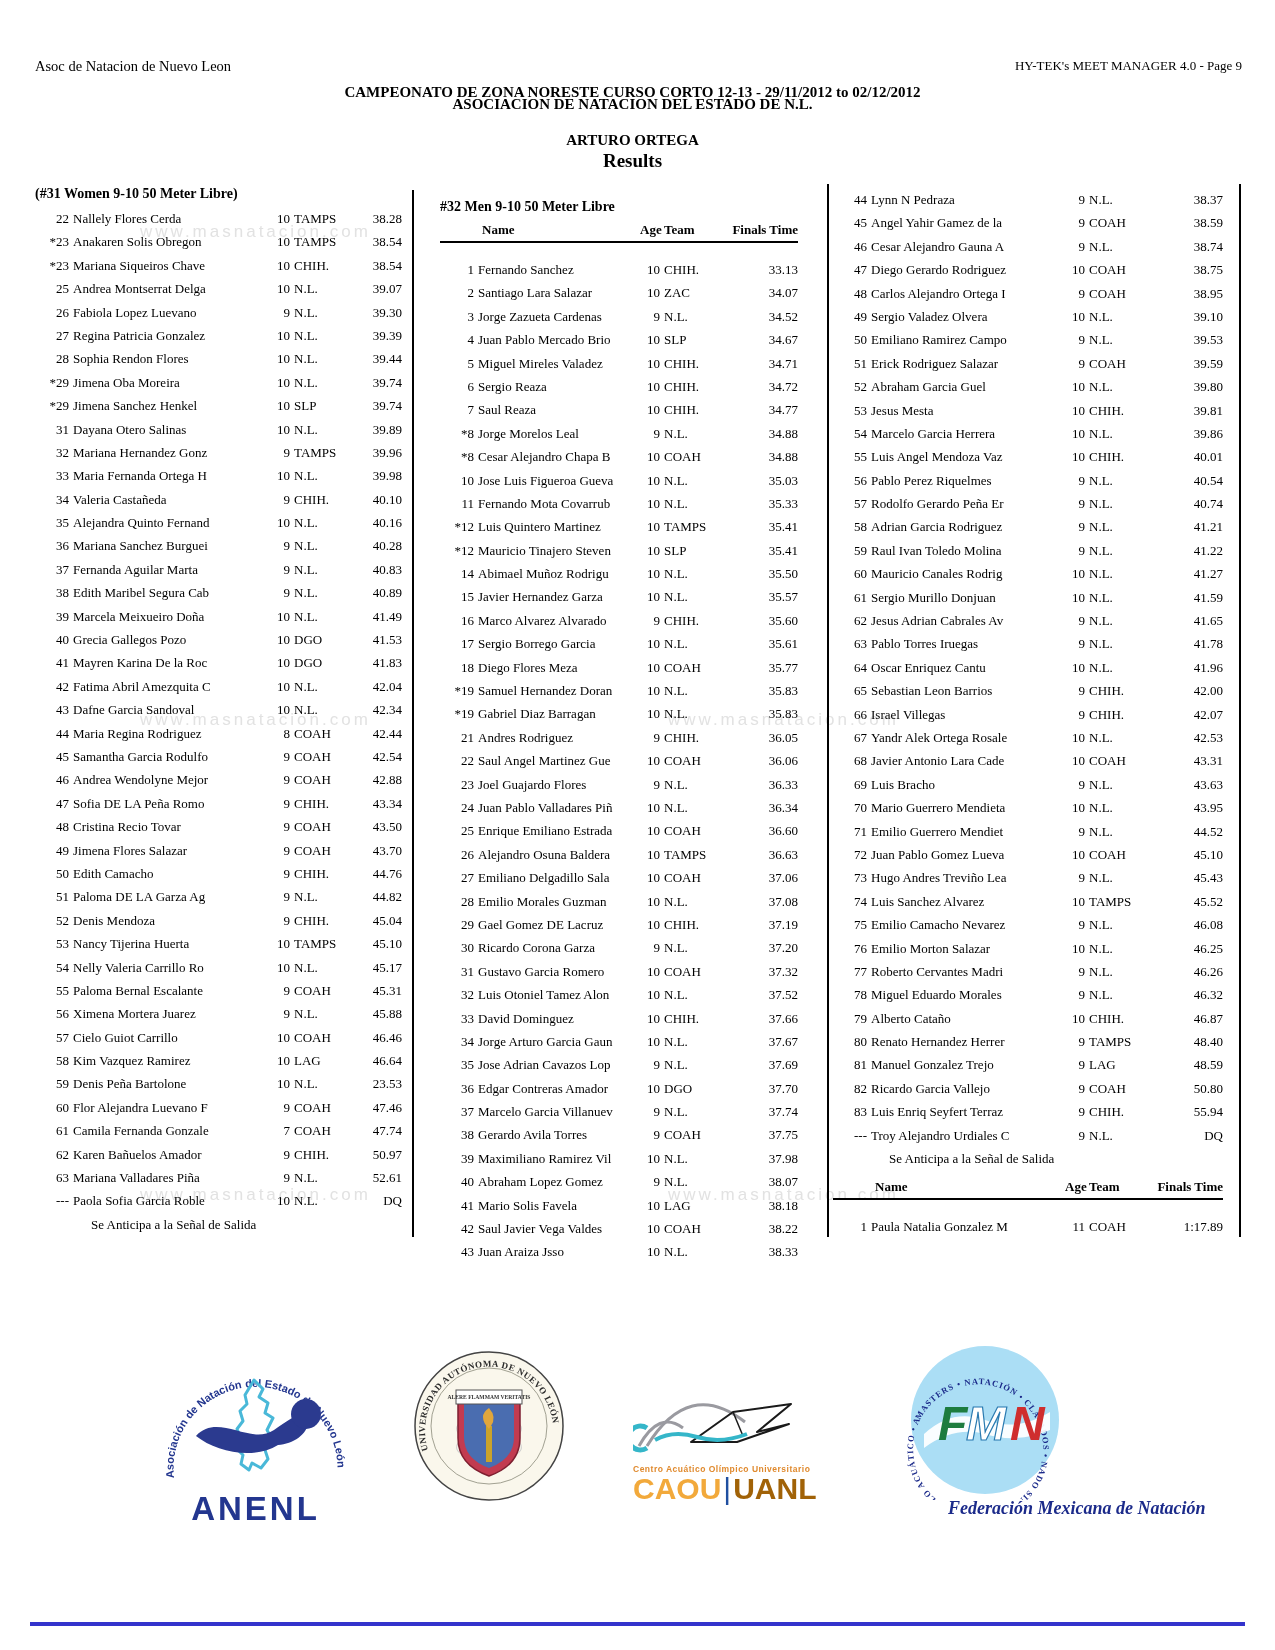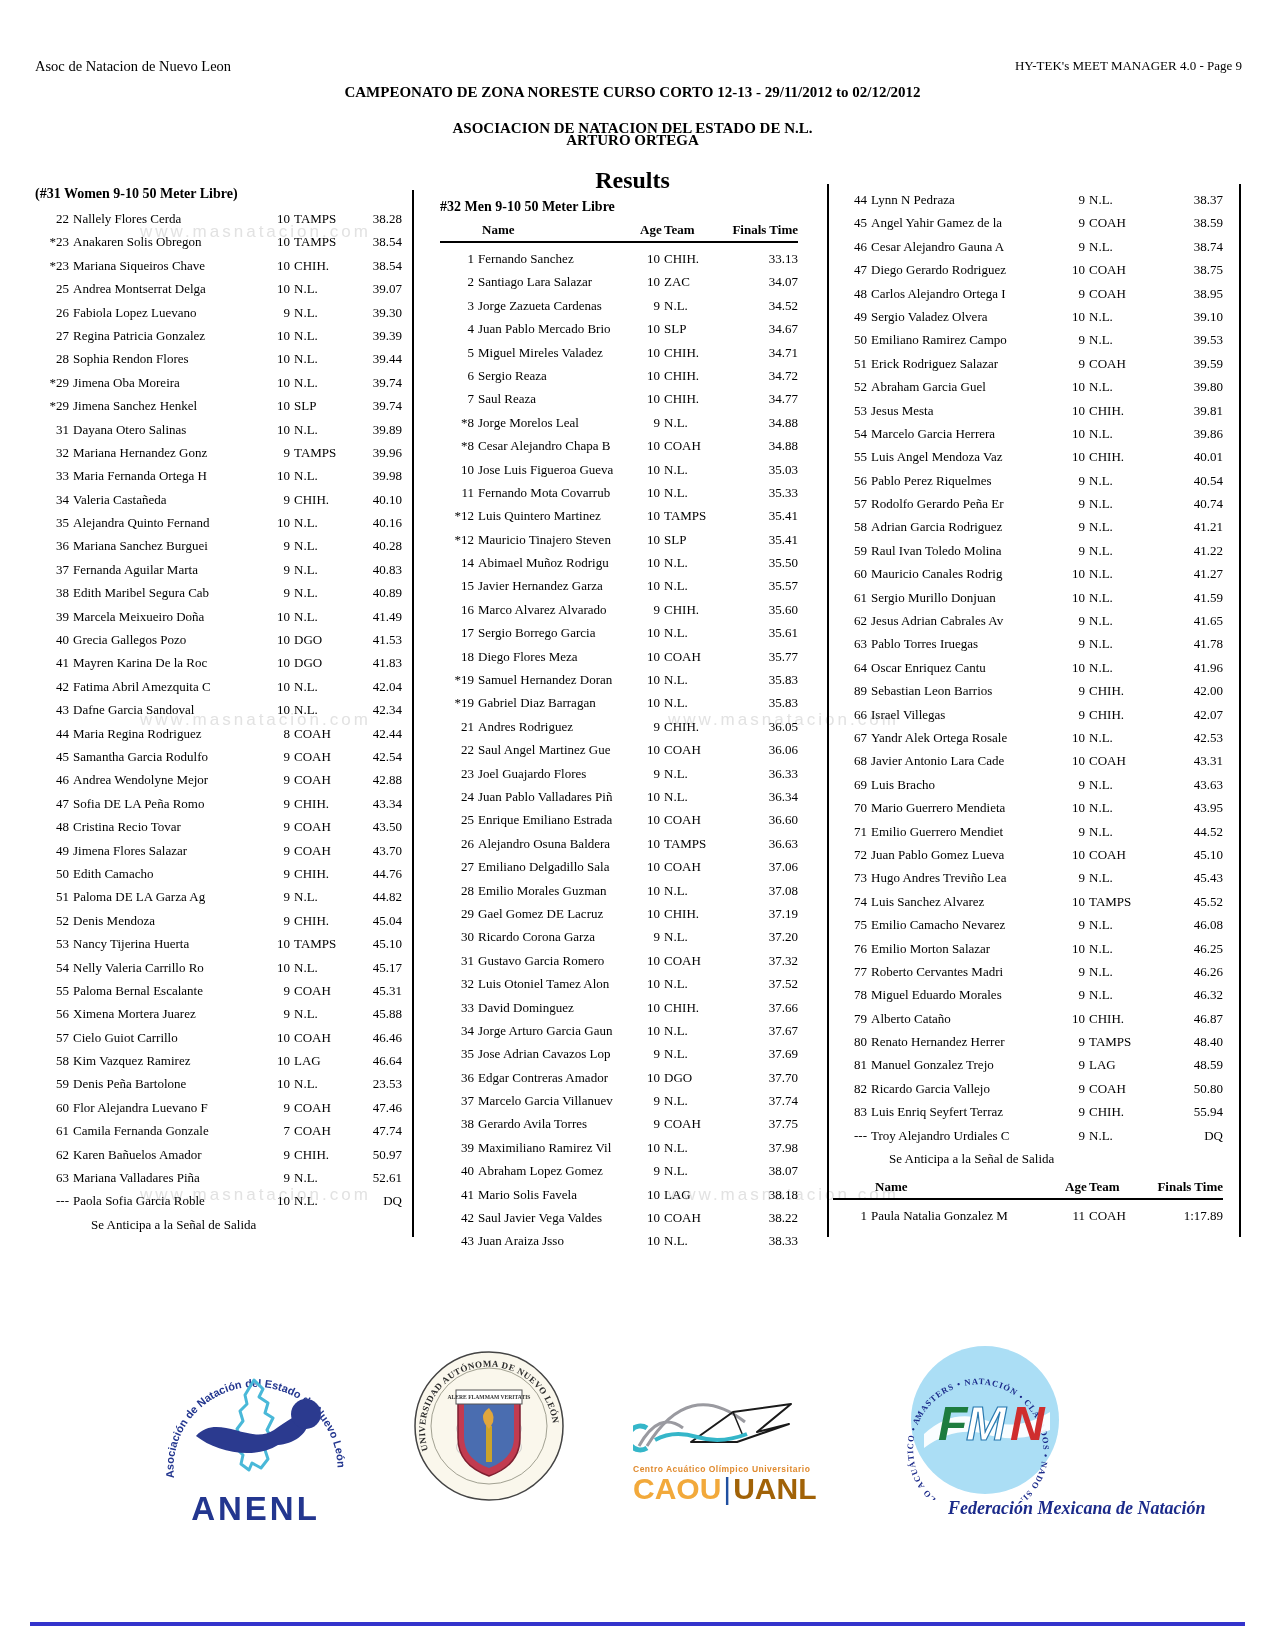--- a/index.html
+++ b/index.html
@@ -7,32 +7,32 @@
   .page{position:relative;width:1275px;height:1650px;background:#fff;overflow:hidden;}
 
   .abs{position:absolute;}
   .watermark{position:absolute;font-family:"Liberation Sans",sans-serif;font-size:17px;
     letter-spacing:3px;color:#e2e2e2;z-index:0;white-space:nowrap;}
 
   .hdr-left{left:35px;top:58px;font-size:14.5px;z-index:2;}
   .hdr-right{right:33px;top:58px;font-size:13px;z-index:2;}
   .center-line{left:10px;width:1245px;text-align:center;font-weight:bold;z-index:2;}
   .t1{top:84px;font-size:15px;}
-  .t2{top:120px;font-size:15px;}
+  .t2{top:96px;font-size:15px;}
   .t3{top:132px;font-size:15px;}
-  .results-title{top:167px;font-size:24px;}
+  .results-title{top:150px;font-size:19px;}
 
   .col{position:absolute;z-index:1;}
   #col1{left:35px;top:183px;width:367px;}
   #col2{left:440px;top:196px;width:358px;}
   #col3{left:833px;top:188px;width:390px;}
 
   .event-title{font-weight:bold;font-size:14px;height:24px;line-height:22px;white-space:nowrap;}
   .table-header{display:grid;column-gap:4px;font-weight:bold;font-size:13px;
-    border-bottom:2px solid #000;height:21px;line-height:20px;margin-bottom:4px;}
+    border-bottom:2px solid #000;height:21px;line-height:20px;margin-bottom:15px;}
   .result-row{display:grid;column-gap:4px;height:23.4px;line-height:23.4px;font-size:13px;}
   #col1 .result-row{grid-template-columns:34px 193px 20px 58px 1fr;}
   #col2 .result-row, #col2 .table-header{grid-template-columns:34px 158px 20px 58px 1fr;}
   #col3 .result-row, #col3 .table-header{grid-template-columns:34px 190px 20px 58px 1fr;}
   .cell{white-space:nowrap;overflow:hidden;}
   .cell.place{text-align:right;}
   .cell.age{text-align:right;}
   .cell.time{text-align:right;overflow:visible;}
   .th-time{text-align:right;white-space:nowrap;}
   .th-name{padding-left:4px;}
@@ -846,21 +846,21 @@
           <span class="cell time">41.78</span>
         </div>
         <div class="result-row">
           <span class="cell place">64</span>
           <span class="cell name">Oscar Enriquez Cantu</span>
           <span class="cell age">10</span>
           <span class="cell team">N.L.</span>
           <span class="cell time">41.96</span>
         </div>
         <div class="result-row">
-          <span class="cell place">89</span>
+          <span class="cell place">65</span>
           <span class="cell name">Sebastian Leon Barrios</span>
           <span class="cell age">9</span>
           <span class="cell team">CHIH.</span>
           <span class="cell time">42.00</span>
         </div>
         <div class="result-row">
           <span class="cell place">66</span>
           <span class="cell name">Israel Villegas</span>
           <span class="cell age">9</span>
           <span class="cell team">CHIH.</span>

